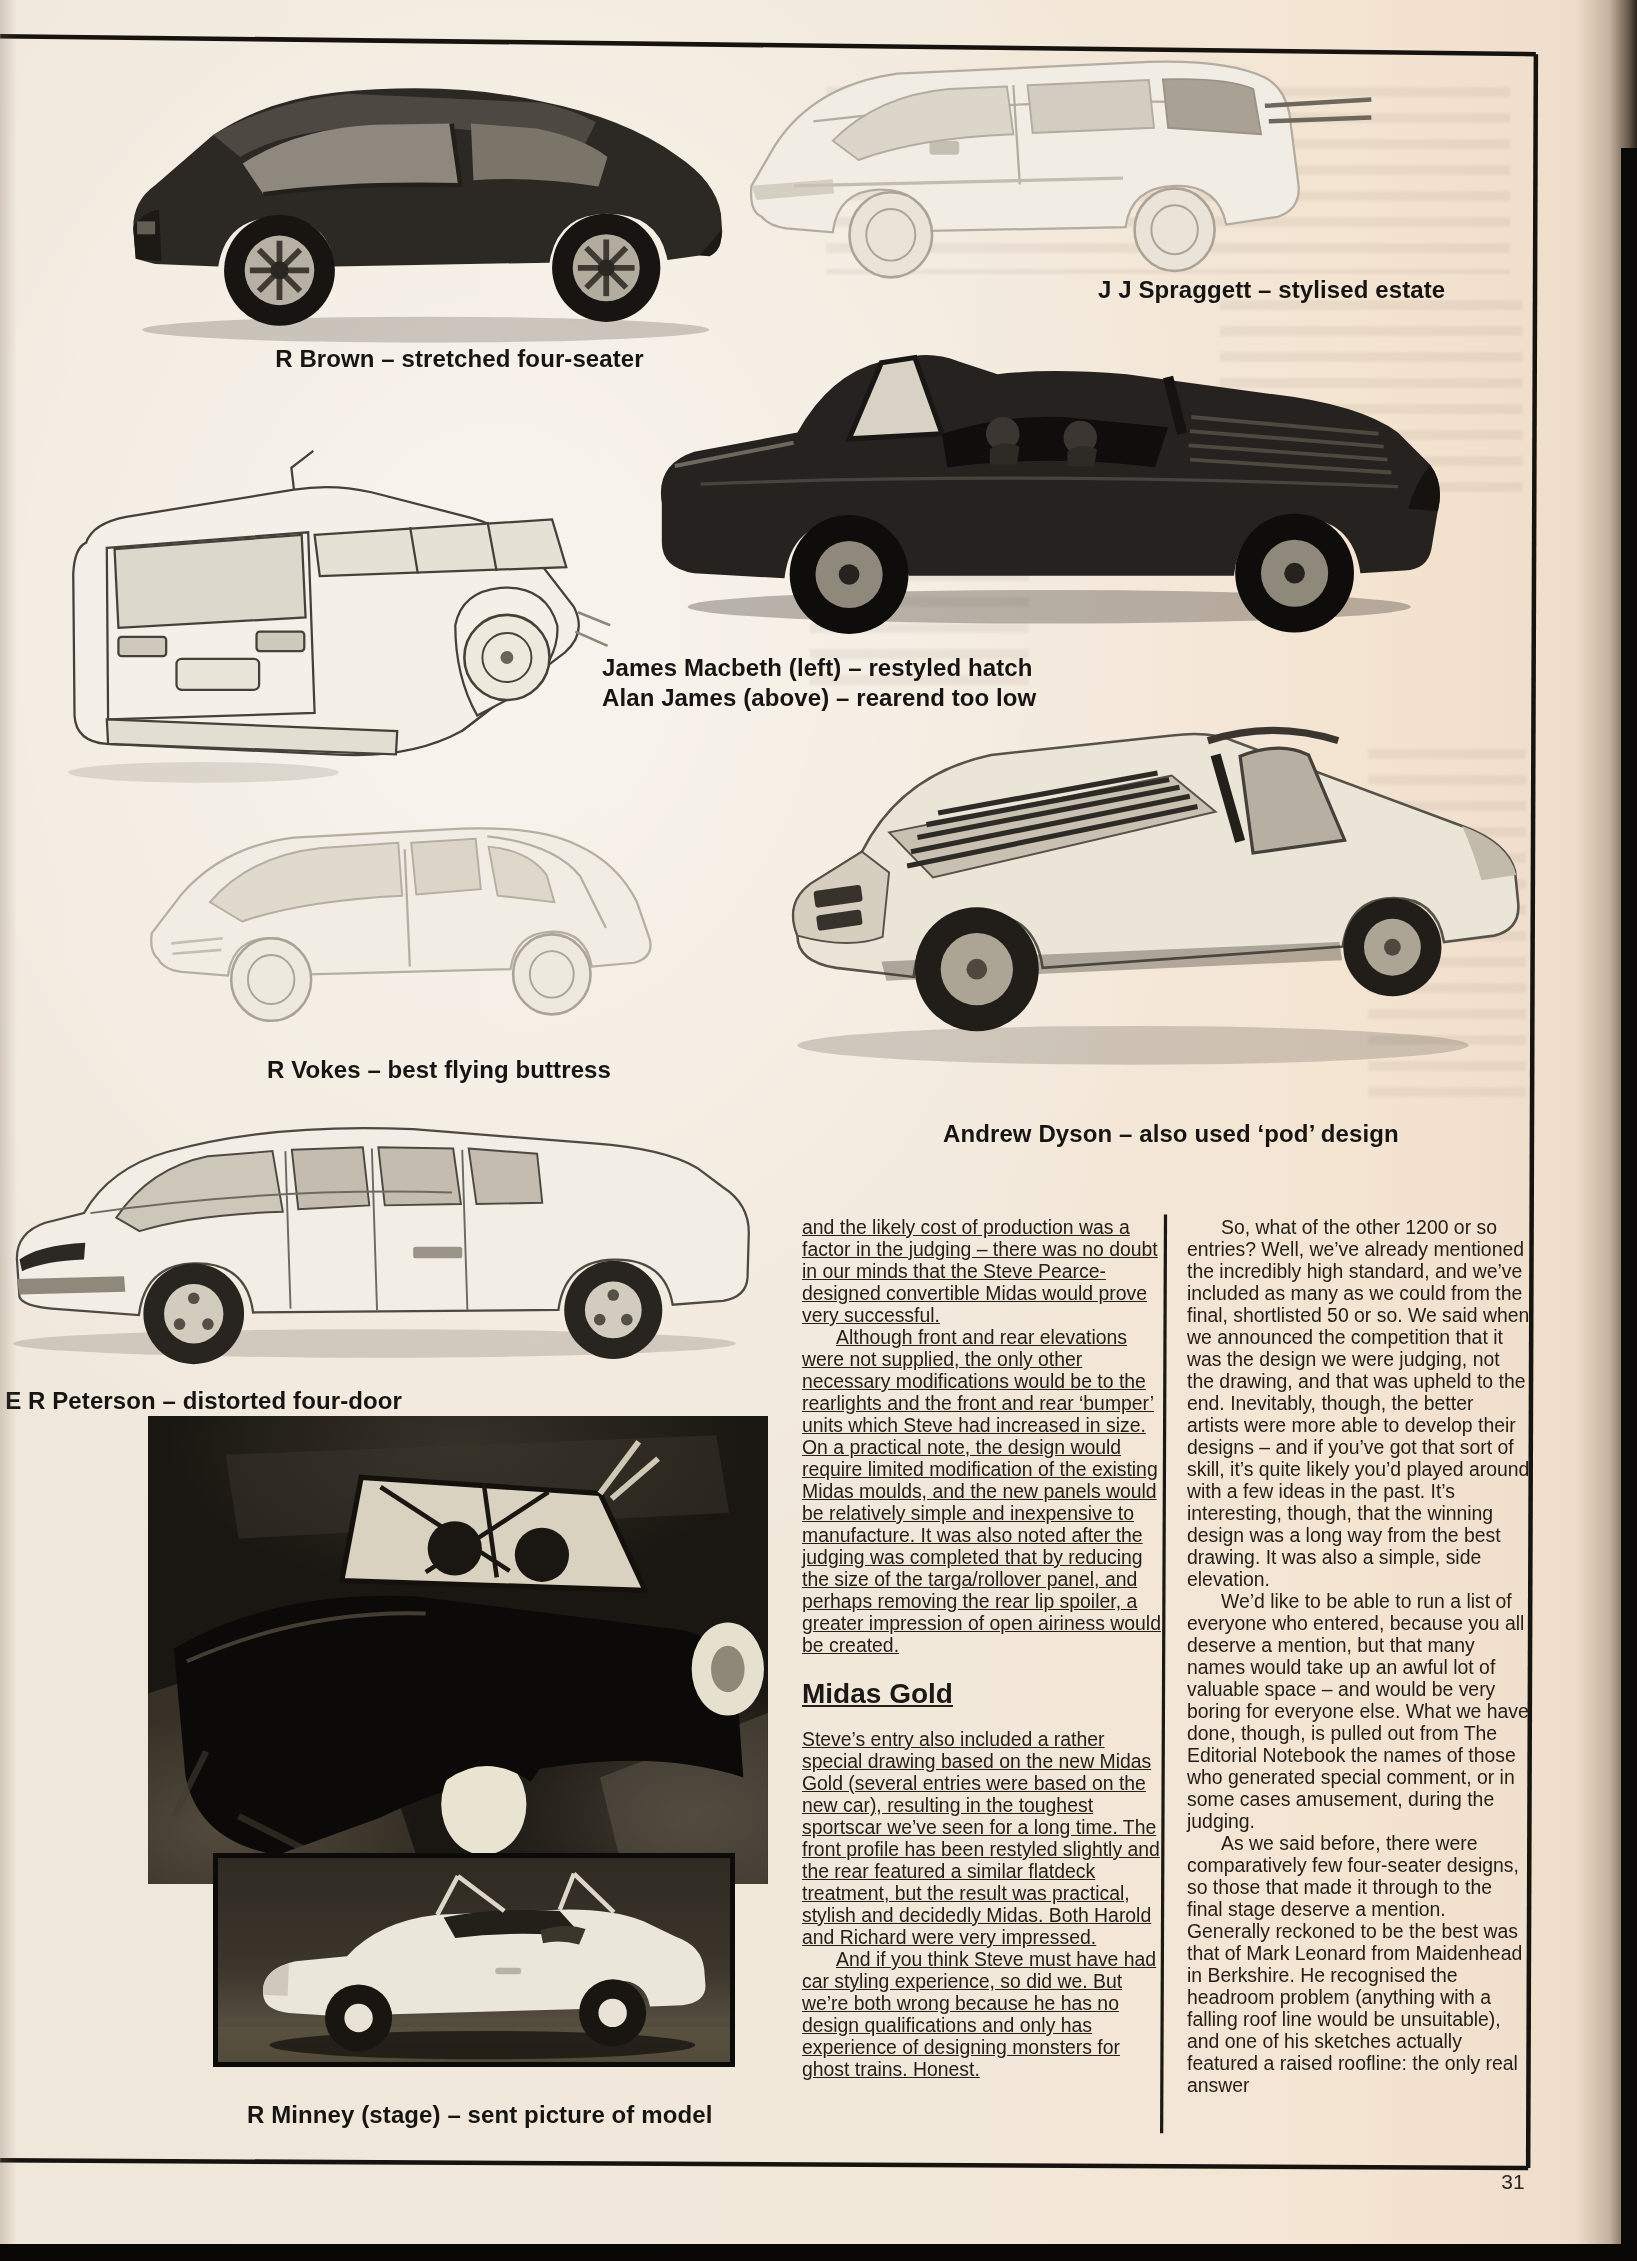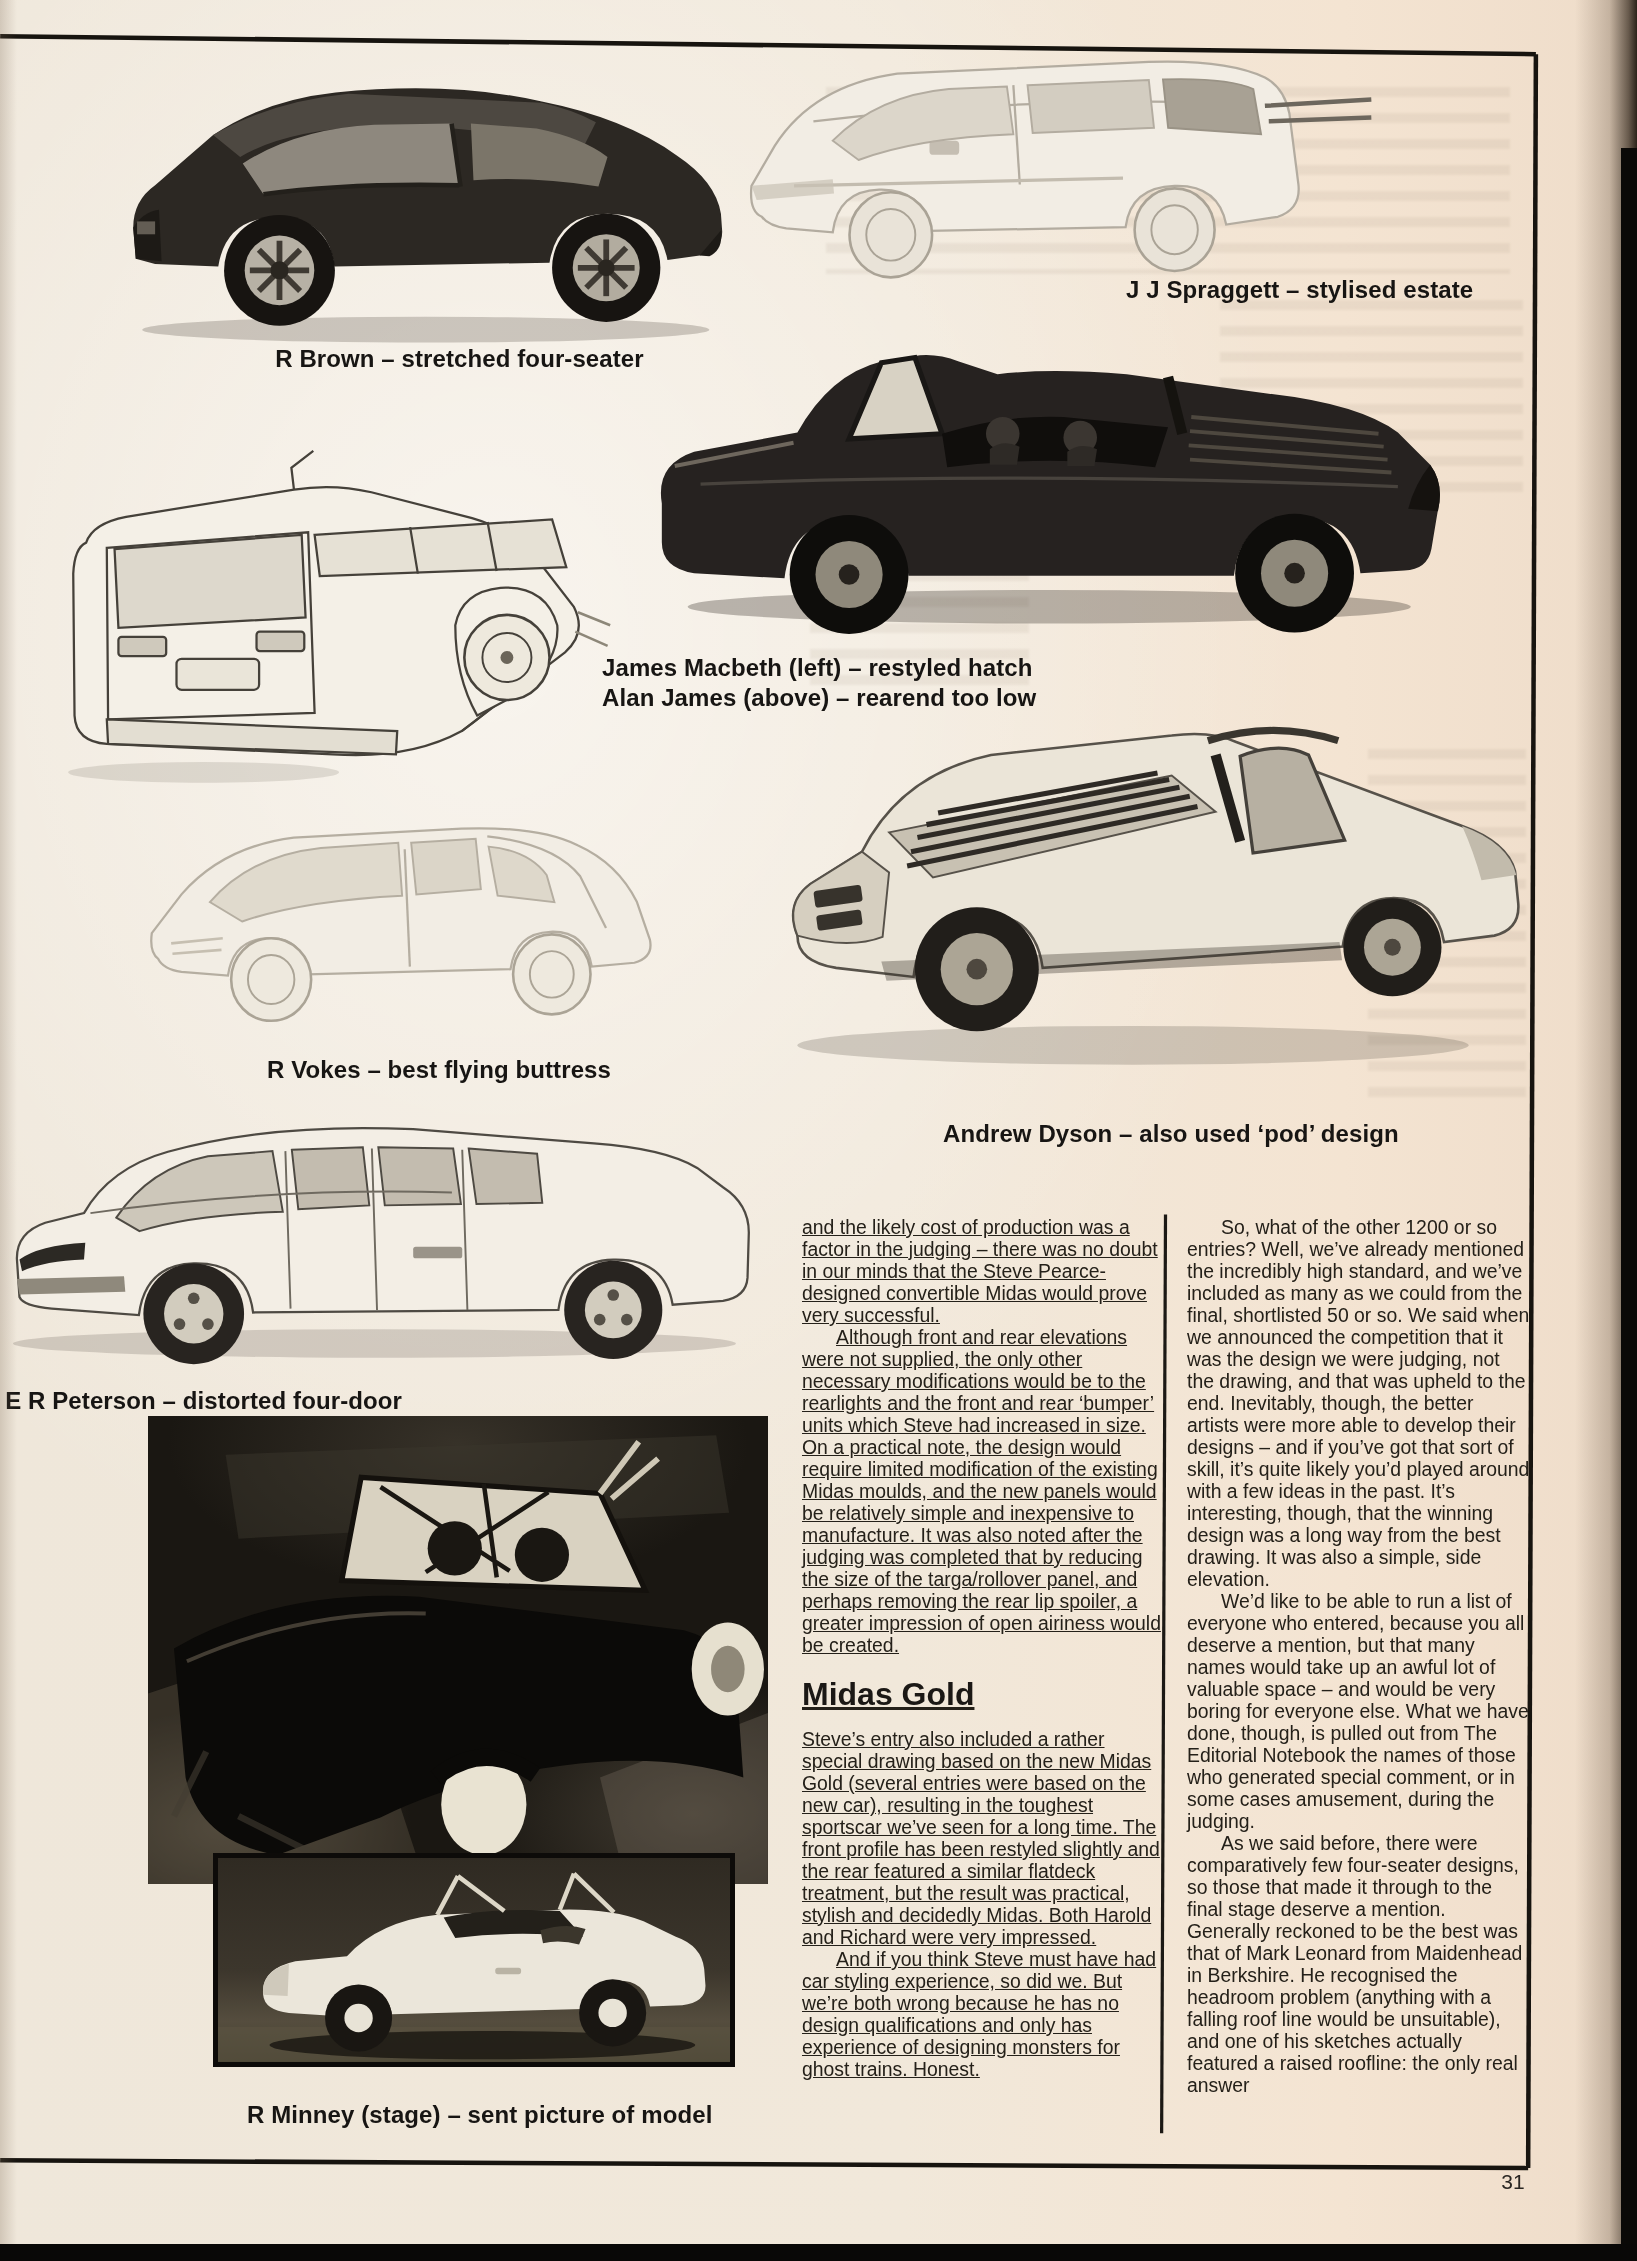--- a/index.html
+++ b/index.html
@@ -20,21 +20,21 @@
     position:absolute;font-weight:bold;font-size:24px;line-height:30px;
     color:#171513;letter-spacing:0.1px;white-space:nowrap;
   }
   
   .col{position:absolute;font-size:19.4px;line-height:22px;color:#242019;}
   .col p{margin:0;}
   .col p.ind{text-indent:34px;}
   #left-col{left:802px;top:1216px;width:359px;text-decoration:underline;}
   #right-col{left:1187px;top:1216px;width:343px;}
   .col h2{
-    font-size:32px;line-height:32px;margin:22px 0 18px 0;font-weight:bold;color:#1b1815;
+    font-size:28px;line-height:32px;margin:22px 0 18px 0;font-weight:bold;color:#1b1815;
   }
   #page-number{
     position:absolute;left:1484px;top:2170px;width:58px;text-align:center;
     font-size:21px;color:#2a2622;
   }
   
   #photo-alan-clark{
     left:148px;top:1416px;width:620px;height:468px;
     background:
       radial-gradient(ellipse 271px 168px at 12% 88%, rgba(120,110,92,.55), rgba(0,0,0,0) 70%),
@@ -120,21 +120,21 @@
     <path d="M662 87 Q762 84 802 102 L814 172 L670 162 Z" fill="#a8a194" stroke="#9a9386" stroke-width="3"></path>
     <path d="M90 252 L600 240" stroke="#c3bcaf" stroke-width="5"></path>
     <path d="M820 128 L985 118 M826 152 L985 146" stroke="#6d675d" stroke-width="7"></path>
     <path d="M24 252 L150 242 L152 264 L32 274 Z" fill="#c9c2b5" opacity=".7"></path>
     <ellipse cx="240" cy="328" rx="64" ry="66" fill="#e9e3d8" stroke="#aaa396" stroke-width="4"></ellipse>
     <ellipse cx="240" cy="328" rx="38" ry="40" fill="none" stroke="#aaa396" stroke-width="3"></ellipse>
     <ellipse cx="680" cy="320" rx="62" ry="64" fill="#e9e3d8" stroke="#aaa396" stroke-width="4"></ellipse>
     <ellipse cx="680" cy="320" rx="36" ry="38" fill="none" stroke="#aaa396" stroke-width="3"></ellipse>
     <rect x="300" y="182" width="46" height="22" rx="6" fill="#b9b2a5" opacity=".8"></rect>
   </svg>
-  <div class="caption" style="left:1126px;top:275px;">J J Spraggett – stylised estate</div>
+  <div class="caption" style="left:1098px;top:275px;">J J Spraggett – stylised estate</div>
 
   <svg class="abs" style="left:9.7px;top:354px;" width="626" height="465" viewBox="0 0 970 720">
     <g stroke="#45413a" stroke-width="3.5" fill="#f4f0e7">
       <path d="M118 292 Q100 300 98 340 L100 560 Q102 600 150 604 L500 620 Q620 628 700 584 L860 462 Q894 432 874 392 L820 322 Q780 272 716 254 L560 214 Q500 200 440 210 L180 252 Q128 262 118 292 Z"></path>
       <path d="M440 210 L436 176 L470 150" fill="none"></path>
       <path d="M150 300 L462 276 L472 556 L152 566 Z"></path>
       <path d="M162 302 L452 280 L458 408 L168 424 Z" fill="#ddd8cc"></path>
       <path d="M472 280 L840 256 L862 330 L480 344 Z" fill="#e6e1d5"></path>
       <path d="M620 268 L632 340 M740 260 L754 336" fill="none"></path>
       <rect x="258" y="472" width="128" height="48" rx="8" fill="#eae5d9"></rect>

